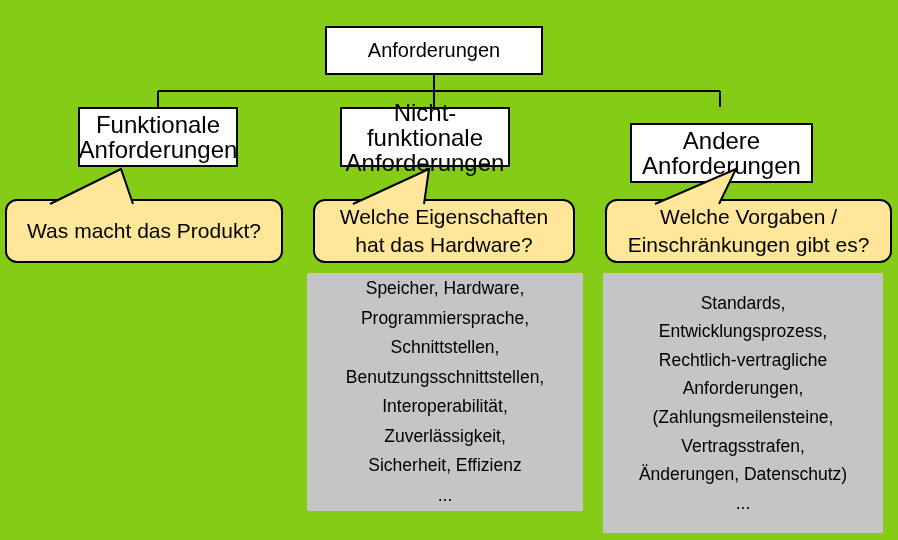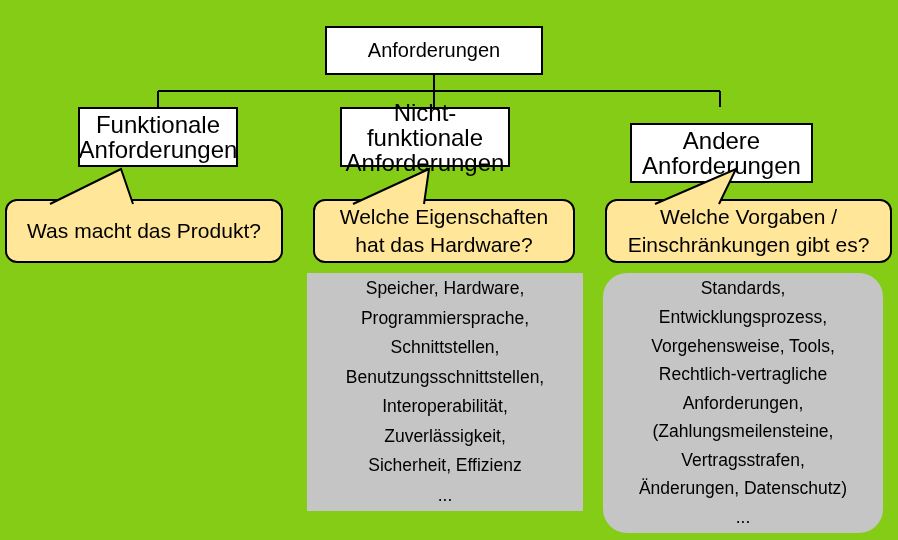--- a/index.html
+++ b/index.html
@@ -65,21 +65,21 @@
     display: flex;
     flex-direction: column;
     align-items: center;
     justify-content: center;
     text-align: center;
     font-size: 17.5px;
     box-sizing: border-box;
     z-index: 0;
   }
   #panel-nicht  { left: 307px; top: 273px; width: 276px; height: 238px; line-height: 29.5px; }
-  #panel-andere { left: 603px; top: 273px; width: 280px; height: 260px; line-height: 28.6px; border-radius: 24px; }
+  #panel-andere { left: 603px; top: 273px; width: 280px; height: 260px; line-height: 28.6px; }
 
   #overlay {
     position: absolute;
     left: 0; top: 0;
     width: 898px;
     height: 540px;
     pointer-events: none;
     z-index: 3;
   }
   #overlay .connector {
@@ -136,21 +136,20 @@
       <div>Benutzungsschnittstellen,</div>
       <div>Interoperabilität,</div>
       <div>Zuverlässigkeit,</div>
       <div>Sicherheit, Effizienz</div>
       <div>...</div>
     </div>
 
   <div id="panel-andere" class="panel">
       <div>Standards,</div>
       <div>Entwicklungsprozess,</div>
-      <div>Vorgehensweise, Tools,</div>
       <div>Rechtlich-vertragliche</div>
       <div>Anforderungen,</div>
       <div>(Zahlungsmeilensteine,</div>
       <div>Vertragsstrafen,</div>
       <div>Änderungen, Datenschutz)</div>
       <div>...</div>
     </div>
 
   <svg id="overlay" viewBox="0 0 898 540" xmlns="http://www.w3.org/2000/svg">
     <path class="connector" d="M434,75 V91 M158,91 H720 M158,91 V107 M434,91 V107 M720,91 V107"></path>

